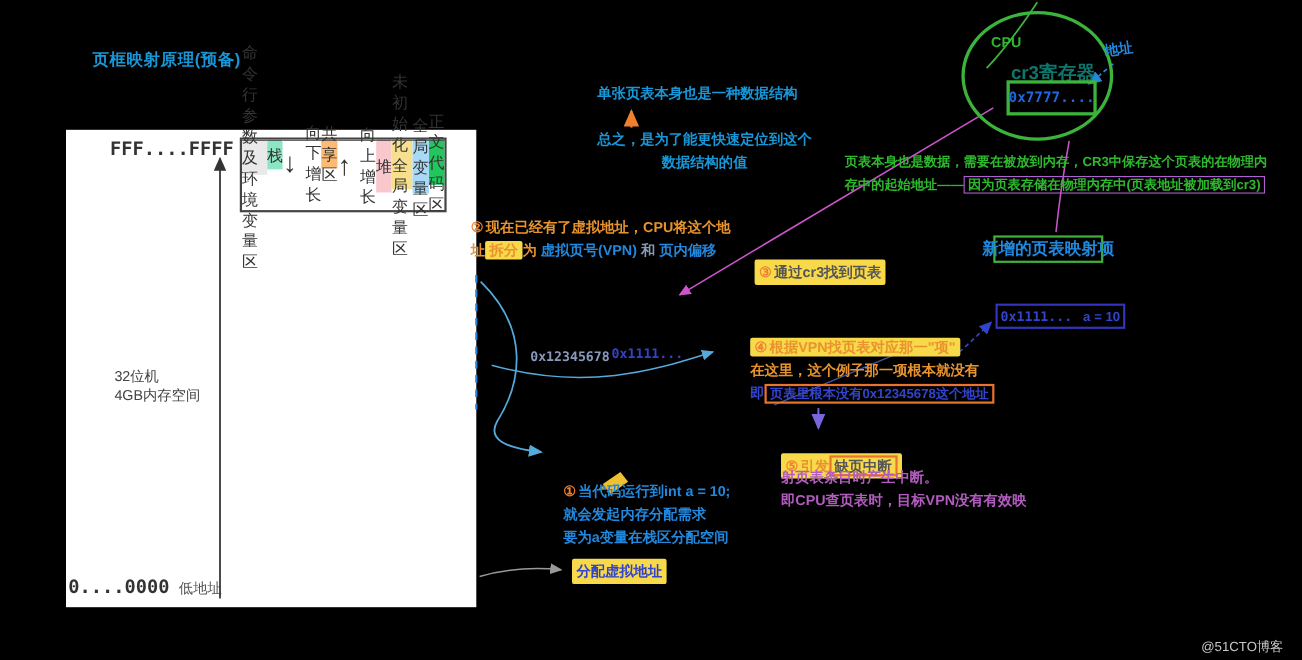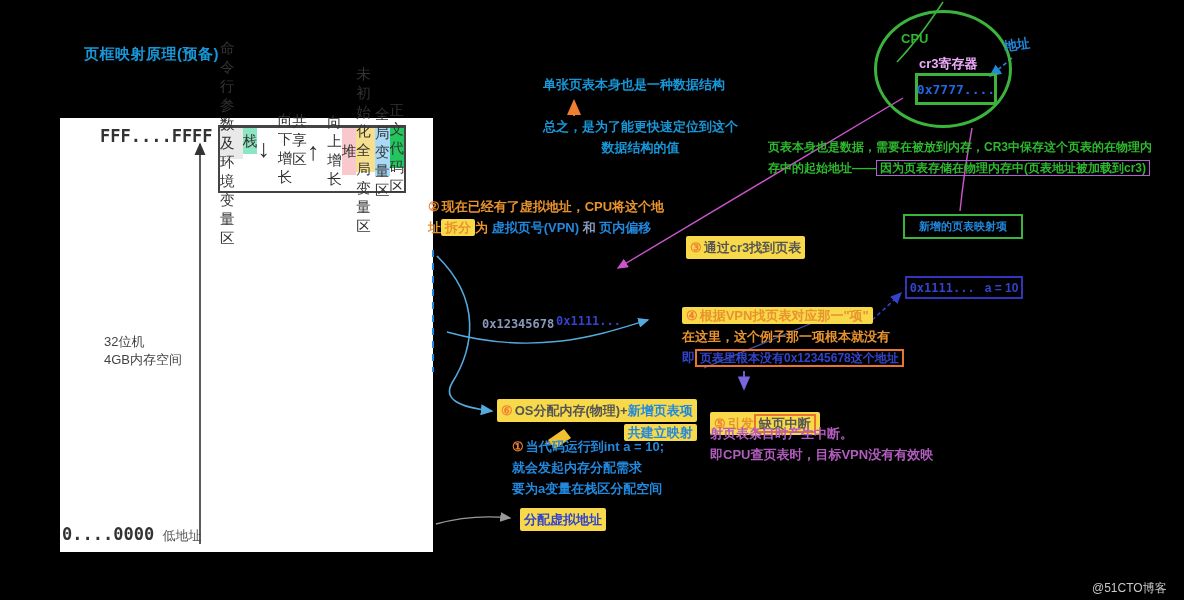--- a/index.html
+++ b/index.html
@@ -40,27 +40,27 @@
   .dark { color:#555; }
   .num { color:#f08030; font-weight:700; margin-right:2px; }
   .hl { background:#f7d94a; padding:1px 4px; border-radius:2px; }
   .obox { border:2px solid #e8742e; padding:0 3px; }
   .pbox { border:1.5px solid #b060d0; padding:0 3px; }
   .mono { font-family:"DejaVu Sans Mono", monospace; }
 
   
   #cpu { left:874px; top:10px; width:138px; height:118px; border:3px solid #3cb43c; border-radius:50%; z-index:6; }
   #cpu-label { position:absolute; left:24px; top:18px; color:#2eb82e; font-size:13px; font-weight:700; }
-  #cr3-label { position:absolute; left:42px; top:42px; color:#f0abfc; font-size:13px; font-weight:700; }
+  #cr3-label { position:absolute; left:42px; top:42px; color:#0f766e; font-size:17px; font-weight:700; }
   #cr3-box { position:absolute; left:38px; top:60px; width:82px; height:32px; border:3px solid #3cb43c;
              display:flex; align-items:center; justify-content:center; color:#2266dd; font-weight:700; font-size:13px; }
   #addr-label { left:1004px; top:36px; color:#2288dd; font-size:13px; font-weight:700; transform:rotate(-8deg); z-index:6; }
 
-  #map-box { left:903px; top:214px; width:120px; height:25px; border:2px solid #3cb43c; z-index:6;
-             display:flex; align-items:center; justify-content:center; color:#2288dd; font-size:11px; font-weight:700; }
+  #map-box { left:903px; top:214px; width:100px; height:25px; border:2px solid #3cb43c; z-index:6;
+             display:flex; align-items:center; justify-content:center; color:#2288dd; font-size:15px; font-weight:700; }
   #pt-box { left:905px; top:276px; width:118px; height:23px; border:2px solid #3333bb; z-index:6;
             display:flex; align-items:center; justify-content:center; gap:10px; color:#3344cc; font-weight:700; font-size:12px; }
 
   #svg-overlay { position:absolute; left:0; top:0; z-index:4; }
   #watermark { left:1092px; top:580px; color:#c8c8c8; font-size:12px; z-index:6; }
 </style>
 </head>
 <body>
 
 <div id="canvas">
@@ -92,21 +92,21 @@
       <span>命令行参数及环境变量区</span>
     </div>
     <div class="mem-row r2" style="background: rgb(141, 230, 195);">
 
       <span>栈</span>
     </div>
     <div class="mem-row r3" style="background: rgb(255, 255, 255);">
       <span class="mem-arrow">↓</span>
       <span>向下增长</span>
     </div>
-    <div class="mem-row r4" style="background: #ffffff;">
+    <div class="mem-row r4" style="background: #fdba74;">
 
       <span>共享区</span>
     </div>
     <div class="mem-row r5" style="background: rgb(255, 255, 255);">
       <span class="mem-arrow">↑</span>
       <span>向上增长</span>
     </div>
     <div class="mem-row r6" style="background: rgb(249, 200, 205);">
 
       <span>堆</span>
@@ -184,26 +184,20 @@
   </div>
 
   <div class="abs ann nowrap hl" style="left:710px; top:412px;">
     <span class="num">⑤</span><span class="orange">引发</span><span class="obox dark">缺页中断</span>
   </div>
   <div class="abs ann magenta nowrap" style="left:710px; top:423px;">
     <div>射页表条目时产生中断。</div>
     <div>即CPU查页表时，目标VPN没有有效映</div>
   </div>
 
-  <div class="abs ann nowrap" style="left:497px; top:399px;">
-    <div class="hl">
-      <span class="num">⑥</span><span class="dark">OS分配内存(物理)+</span><span class="skyblue">新增页表项</span>
-    </div>
-    <div style="text-align:right;"><span class="hl skyblue">共建立映射</span></div>
-  </div>
 
   <div class="abs ann skyblue nowrap" style="left:512px; top:436px;">
     <div>
       <span class="num">①</span><span>当代码运行到int a = 10;</span>
     </div>
     <div>就会发起内存分配需求</div>
     <div>要为a变量在栈区分配空间</div>
   </div>
 
   <div class="abs ann nowrap hl indigo" style="left:520px; top:508px;">分配虚拟地址</div>

